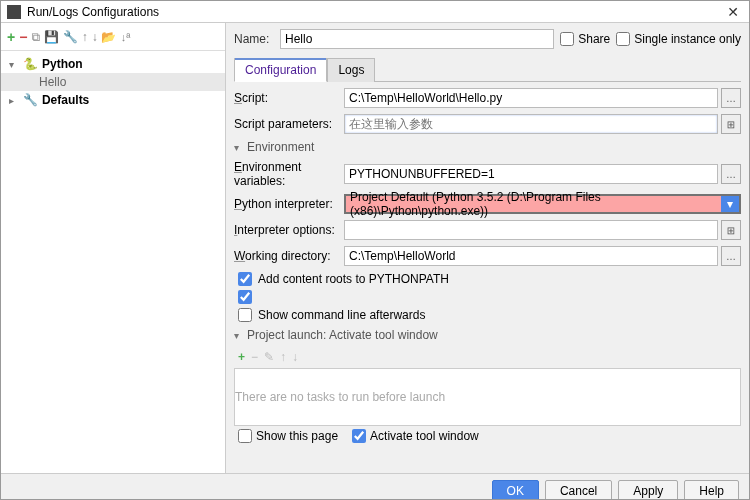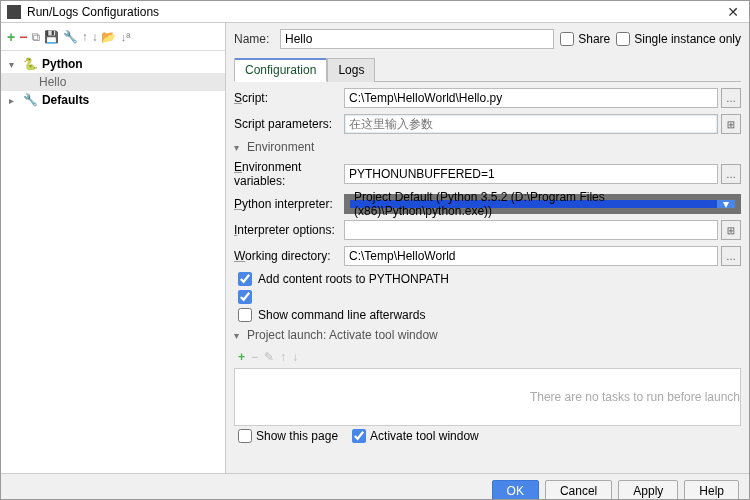--- a/index.html
+++ b/index.html
@@ -19,36 +19,36 @@
 .content { flex: 1; padding: 4px 8px; background: #f0f0f0; display: flex; flex-direction: column; }
 .row { display: flex; align-items: center; margin-bottom: 6px; gap: 6px; }
 .row.name-row { height: 24px; }
 .label { width: 100px; text-align: left; color: #333; }
 .underline { text-decoration: underline; text-decoration-color: #999; }
 input[type=text] { border: 1px solid #bbb; padding: 2px 4px; height: 20px; background: #fff; }
 .name-input { flex: 1; }
 .chk { display: flex; align-items: center; gap: 4px; }
 .tabs { display: flex; border-bottom: 1px solid #bbb; margin-bottom: 6px; }
 .tab { padding: 4px 10px; border: 1px solid #bbb; border-bottom: none; background: #e4e4e4; cursor: pointer; position: relative; top: 1px; }
-.tab.active { background: #fff; border-bottom: 1px solid #fff; color: #14532d; }
+.tab.active { background: #fff; border-bottom: 1px solid #fff; color: #4c1d95; }
 .tab.active::before { content:""; position:absolute; top:-1px; left:0; right:0; height:2px; background:#6a8fd6; }
 .panel { background: #f0f0f0; flex: 1; overflow: auto; }
 .field-row { display: flex; align-items: center; margin-bottom: 6px; }
 .flabel { width: 110px; }
 .finput { flex: 1; }
 .browse-btn { width: 20px; height: 20px; border: 1px solid #aaa; background: #eee; margin-left: 3px; cursor: pointer; display: flex; align-items: center; justify-content: center; font-size: 10px; color: #555; }
 .section-hdr { color: #555; font-size: 12px; margin: 6px 0 6px 0; display: flex; align-items: center; }
 .section-hdr .tri { width: 10px; color: #777; font-size: 10px; margin-right: 3px; }
-.dropdown { border: 6px solid #737373; background: #1d4ed8; height: 20px; display: flex; align-items: center; padding: 0 4px; position: relative; }
+.dropdown { border: 2px solid #737373; background: #fca5a5; height: 20px; display: flex; align-items: center; padding: 0 4px; position: relative; }
 .dropdown .dd-arrow { position: absolute; right: 0; top: 0; bottom: 0; width: 18px; background: #4a86e8; color: #fff; display: flex; align-items: center; justify-content: center; }
 .checkbox-row { display: flex; align-items: center; gap: 6px; margin: 4px 0 4px 4px; }
 input[type=checkbox] { width: 14px; height: 14px; accent-color: #4a86e8; }
 .before-launch { margin-top: 6px; }
 .bl-toolbar { display: flex; gap: 6px; padding: 2px 0 4px 4px; }
-.bl-list { border: 1px solid #ccc; background: #fff; height: 58px; display: flex; align-items: center; justify-content: flex-end; color: #aaa; }
+.bl-list { border: 1px solid #ccc; background: #fff; height: 58px; display: flex; align-items: center; justify-content: flex-start; color: #aaa; }
 .bottom-chk { display: flex; align-items: center; gap: 14px; margin: 3px 0 4px 4px; }
 .footer { border-top: 1px solid #ccc; background: #f0f0f0; padding: 6px 10px; display: flex; justify-content: flex-end; gap: 6px; }
 .btn { border: 1px solid #aaa; background: #f4f4f4; padding: 3px 14px; cursor: pointer; border-radius: 2px; }
 .btn.primary { background: #4a86e8; color: #fff; border-color: #3a76d8; }
 .highlighted { border: 1px solid #6a8fd6; box-shadow: 0 0 2px #9bb8ee inset; }
 </style>
 </head>
 <body>
 
 <div class="titlebar">

